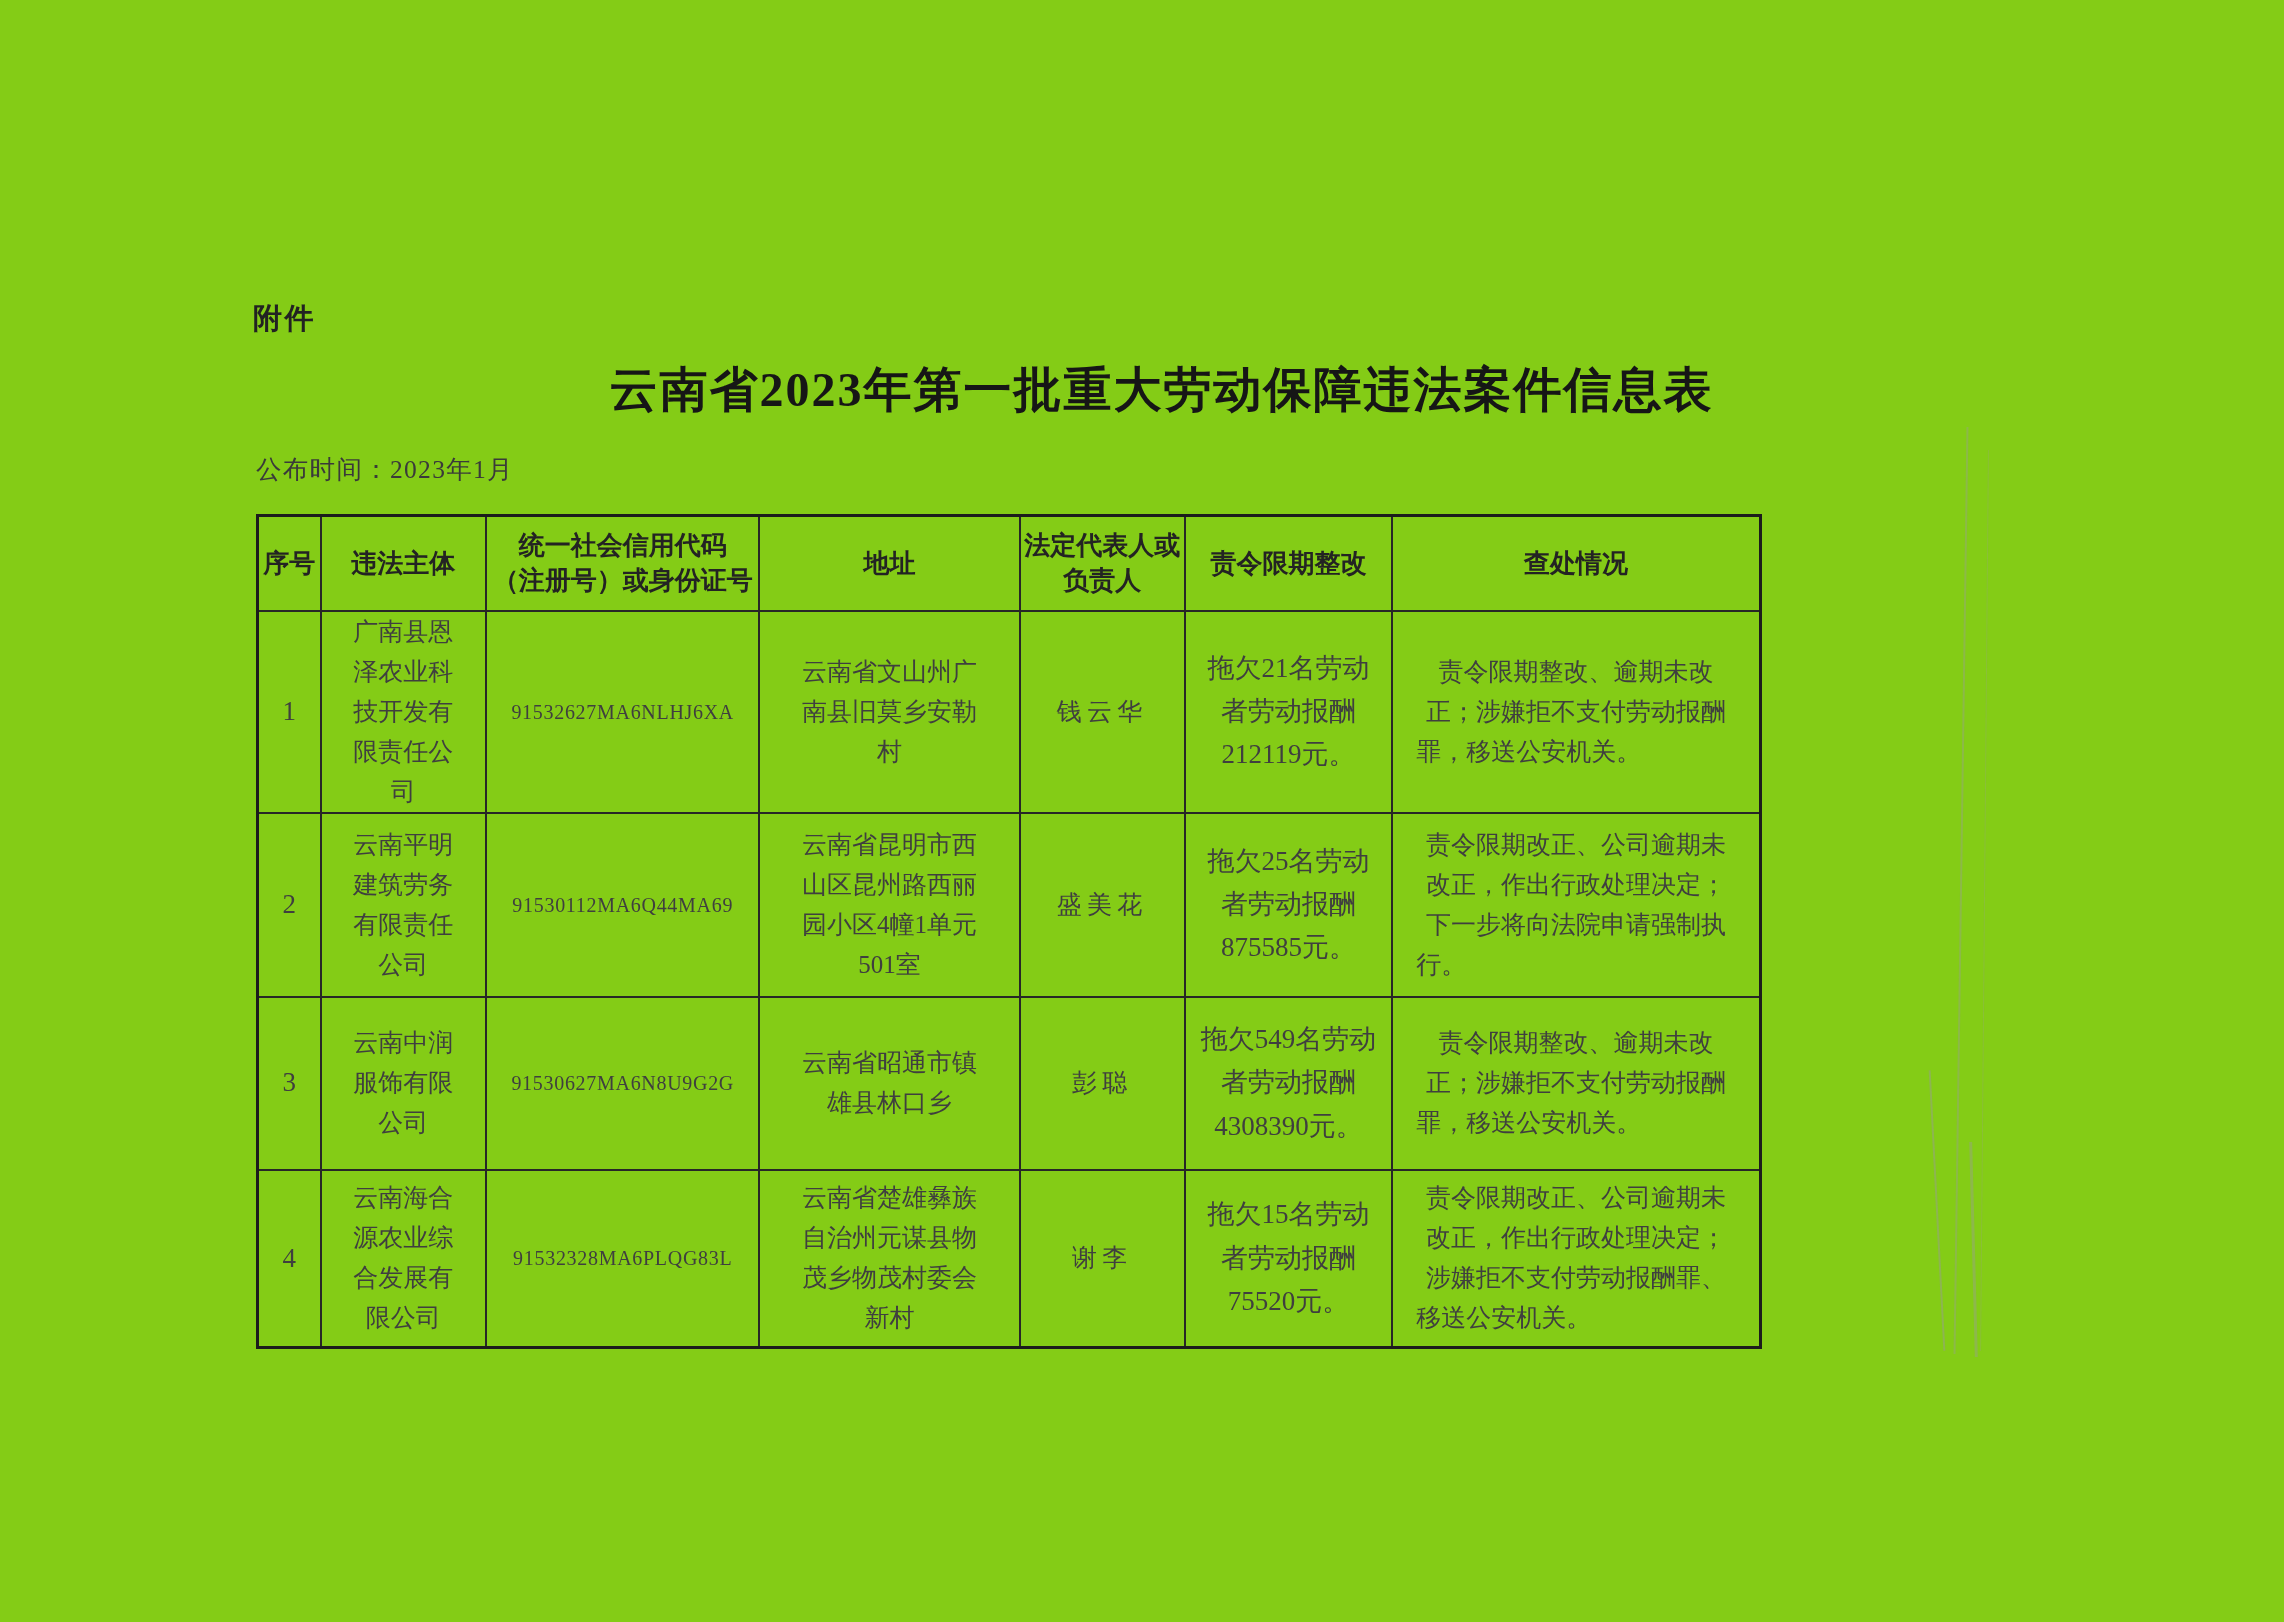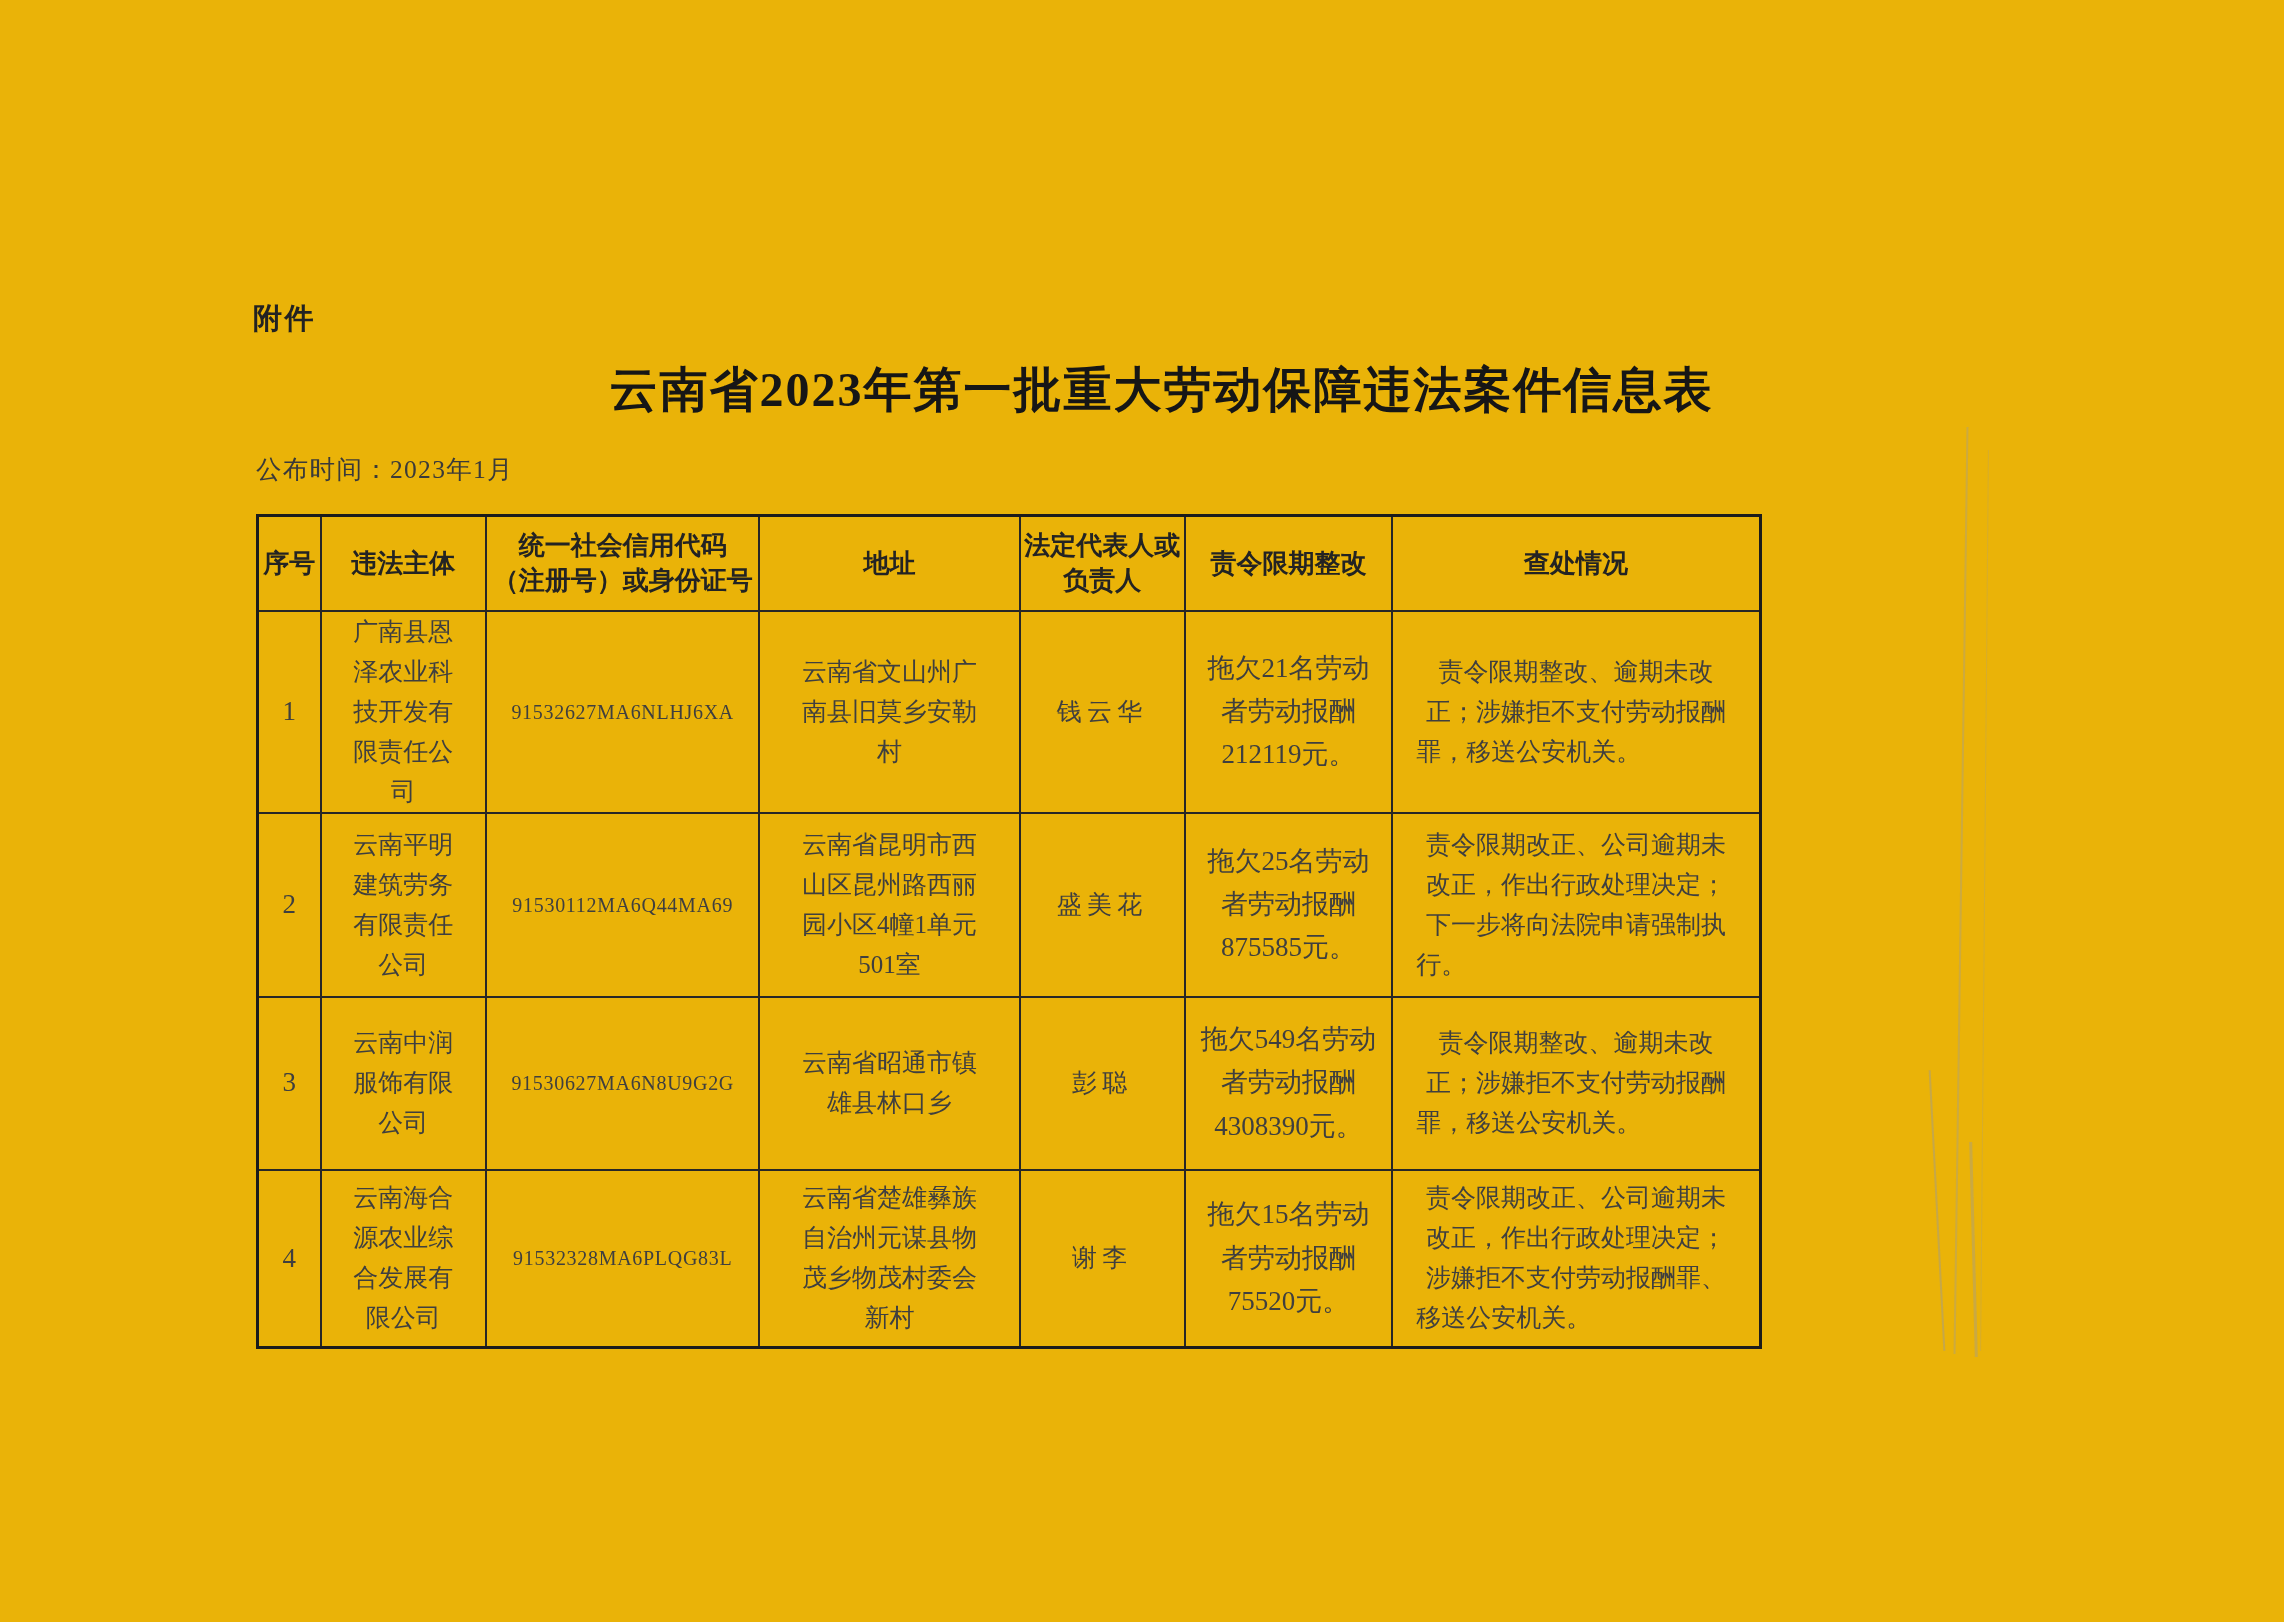--- a/index.html
+++ b/index.html
@@ -8,21 +8,21 @@
     width: 2284px;
     height: 1623px;
     background: #fcfcfb;
     font-family: "Liberation Serif", "DejaVu Serif", serif;
     overflow: hidden;
     position: relative;
   }
   .page {
     position: absolute;
     inset: 0;
-    background: #eab308;
+    background: #84cc16;
   }
   .attachment {
     position: absolute;
     left: 253px;
     top: 299px;
     font-family: "Liberation Sans", "DejaVu Sans", sans-serif;
     font-weight: bold;
     font-size: 29px;
     color: #222;
     letter-spacing: 2.6px;

